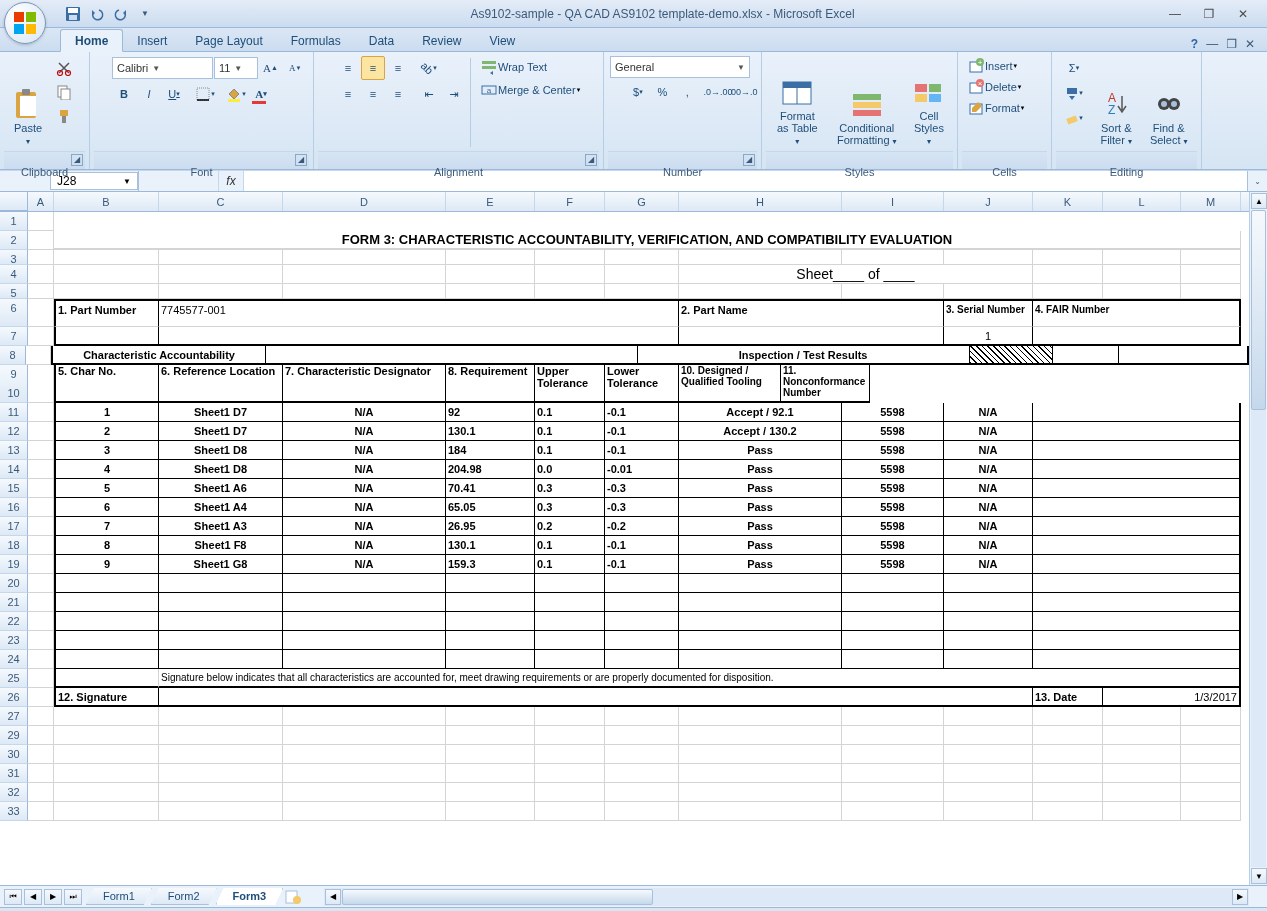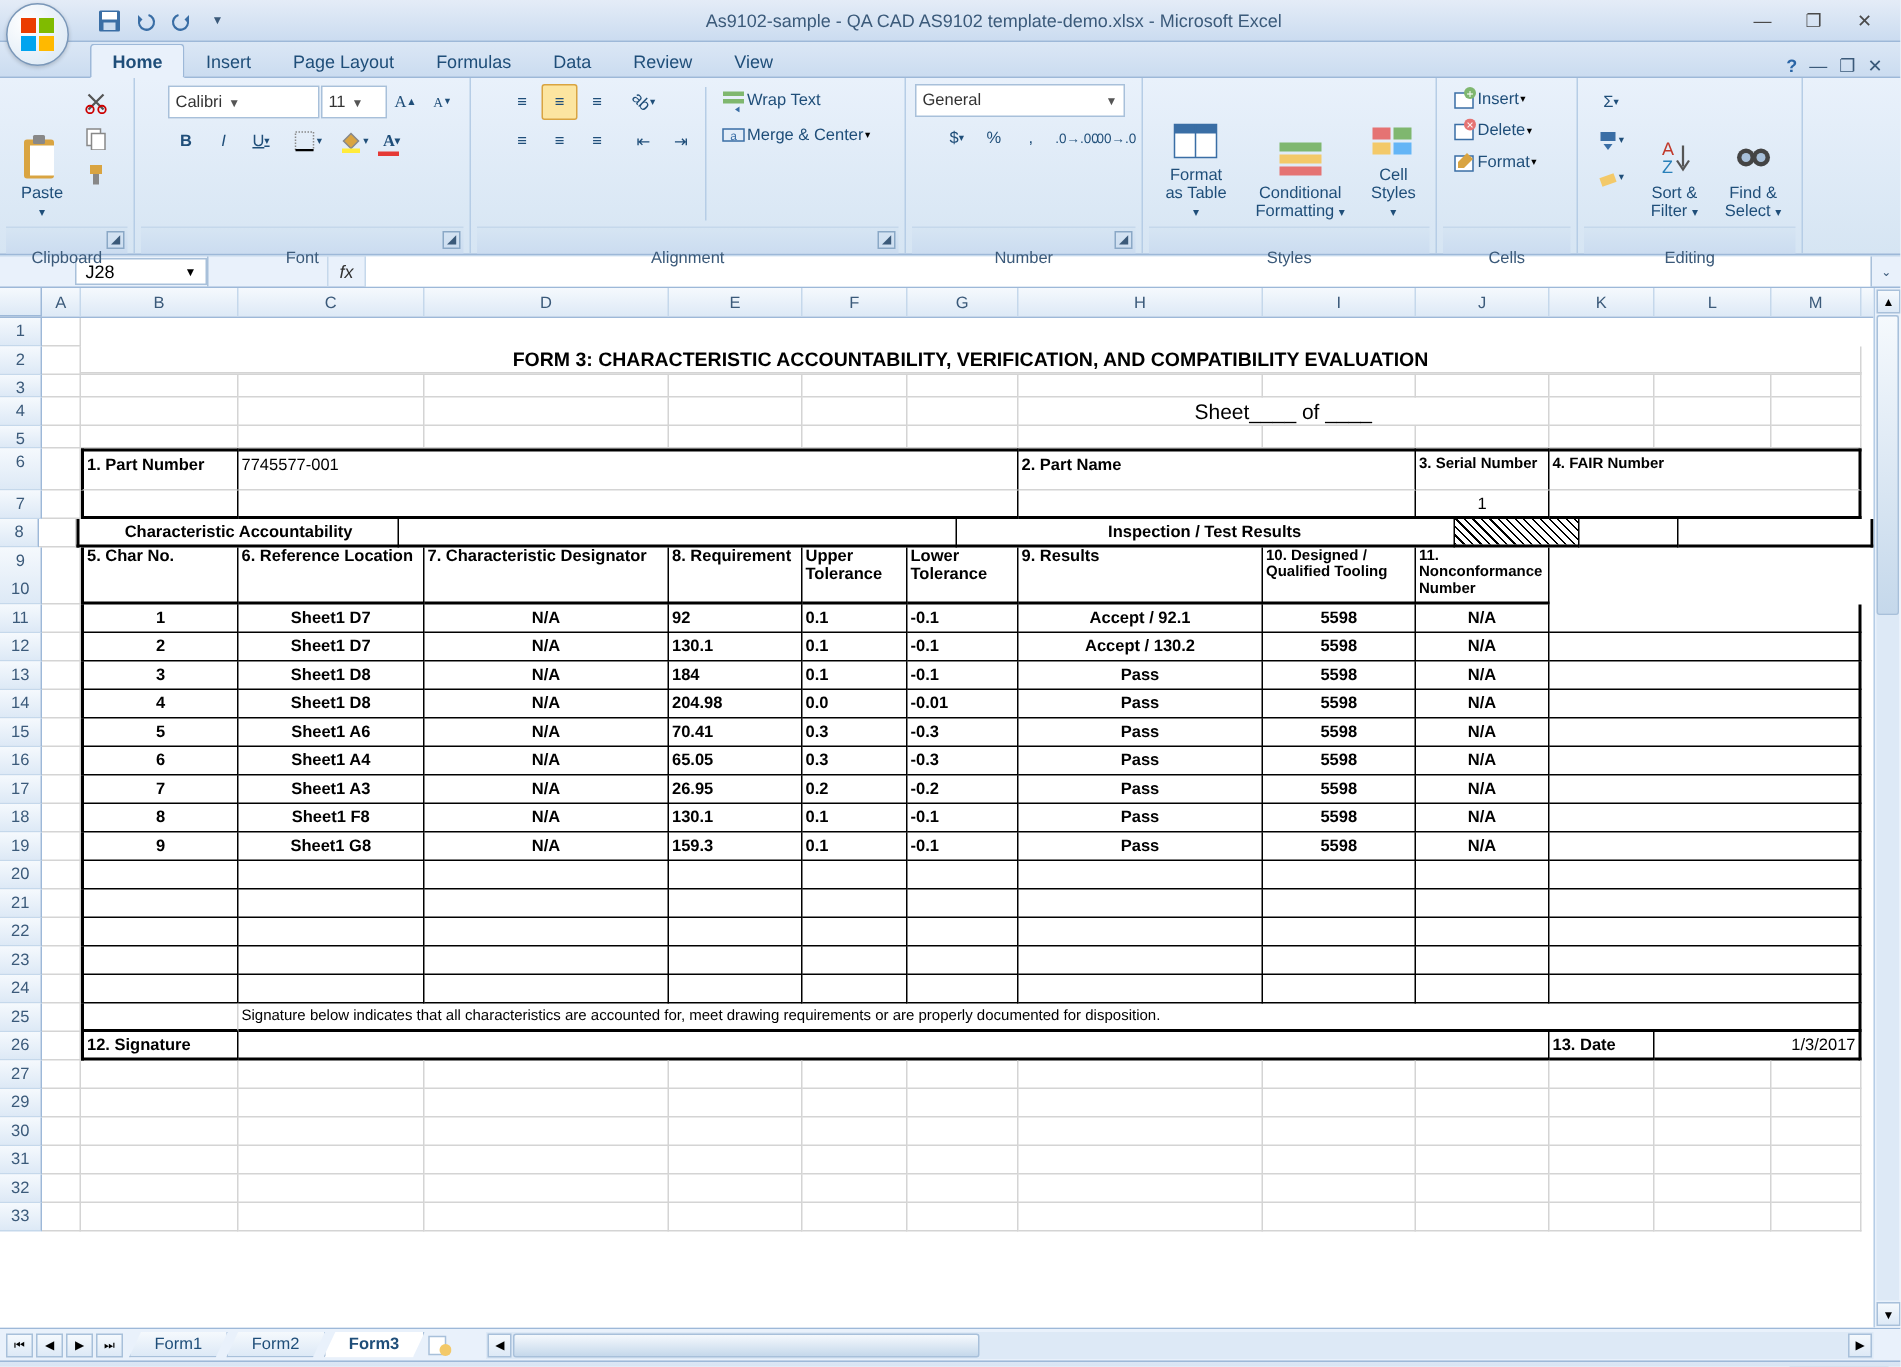--- a/index.html
+++ b/index.html
@@ -543,21 +543,20 @@
         </div>
         <div class="r" style="height:38px">
           <div class="rh" style="line-height:19px">9<br>10</div>
           <div class="c cA "></div>
           <div class="c bold bl hr bb" style="width:105px;white-space:normal;line-height:1.1">5. Char No.</div>
           <div class="c bold hr bb" style="width:124px;white-space:normal;line-height:1.1">6. Reference Location</div>
           <div class="c bold hr bb" style="width:163px;white-space:normal;line-height:1.1">7. Characteristic Designator</div>
           <div class="c bold hr bb" style="width:89px;white-space:normal;line-height:1.1">8. Requirement</div>
           <div class="c bold hr bb" style="width:70px;white-space:normal;line-height:1.1">Upper Tolerance</div>
           <div class="c bold hr bb" style="width:74px;white-space:normal;line-height:1.1">Lower Tolerance</div>
-          <div class="c bold hr bb" style="width:163px;white-space:normal;line-height:1.1">9. Results</div>
           <div class="c bold hr bb" style="width:102px;white-space:normal;line-height:1.1;font-size:10px">10. Designed / Qualified Tooling</div>
           <div class="c bold hr bb" style="width:89px;white-space:normal;line-height:1.1;font-size:10px">11. Nonconformance Number</div>
         </div>
         <div class="r ">
           <div class="rh">11</div>
           <div class="c cA "></div>
           <div class="c cB bold bl hr hb ctr">1</div>
           <div class="c cC bold hr hb ctr">Sheet1  D7</div>
           <div class="c cD bold hr hb ctr">N/A</div>
           <div class="c cE bold hr hb">92</div>

